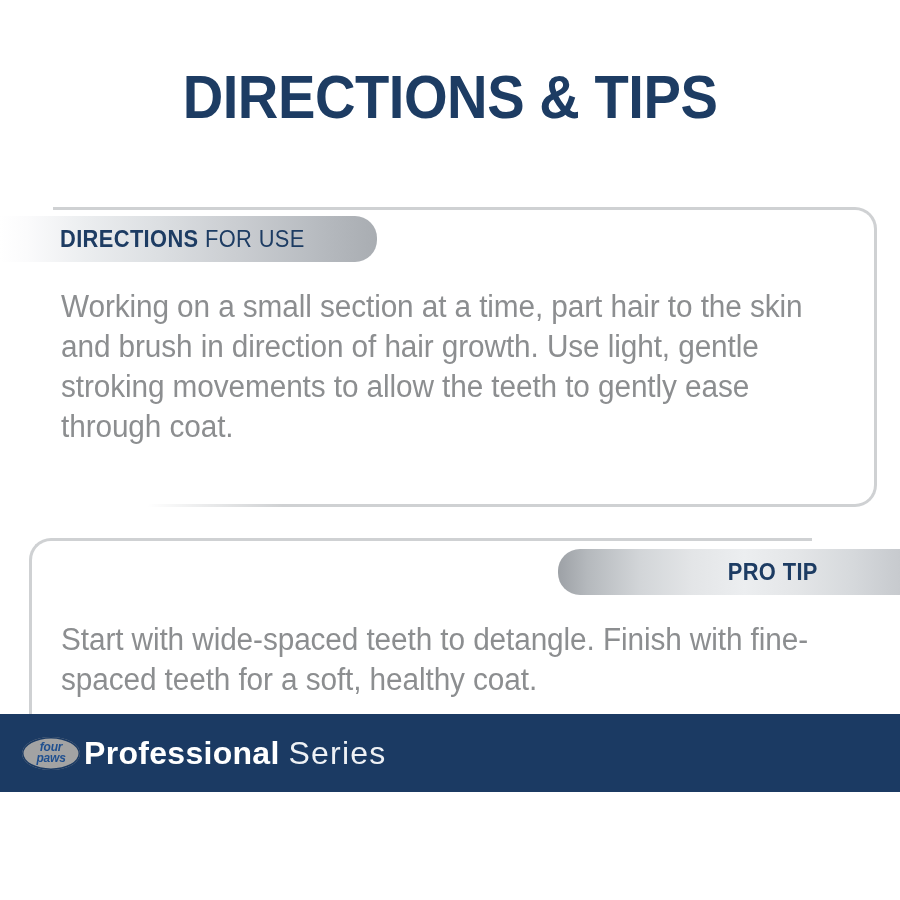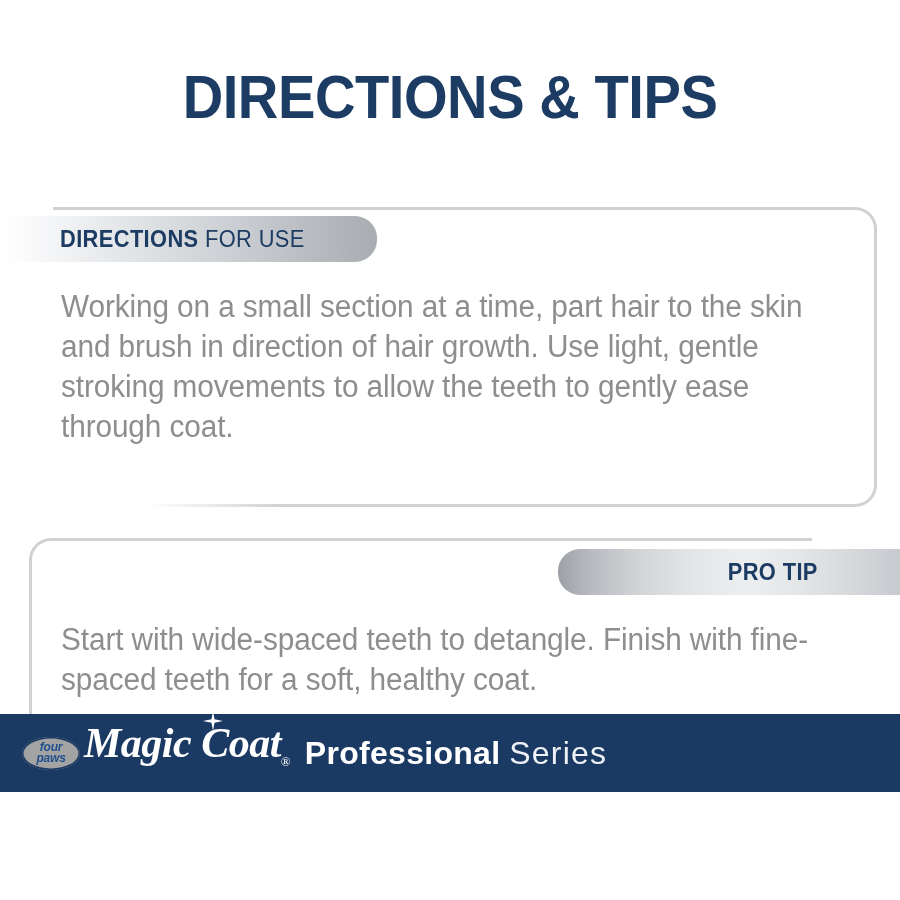--- a/index.html
+++ b/index.html
@@ -311,26 +311,20 @@
 
   <div class="body-copy copy-protip">Start with wide-spaced teeth to detangle. Finish with fine-spaced teeth for a soft, healthy coat.</div>
 
   <div class="footer">
 
     <div class="fp-logo">
       <span class="fp-l1">four</span>
       <span class="fp-l2">paws</span>
     </div>
 
-    <div class="magic-coat">
-      <span>Magic Coat</span><span class="tm">®</span>
-      <svg class="star" viewBox="0 0 20 20">
-        <path d="M10 0 L11.5 8.2 L20 10 L11.5 11.8 L10 20 L8.5 11.8 L0 10 L8.5 8.2 Z" fill="#ffffff"></path>
-      </svg>
-    </div>
 
     <div class="prof-series">
       <span class="bold">Professional</span>
       <span class="thin">Series</span>
     </div>
 
   </div>
 
 </div>
 

